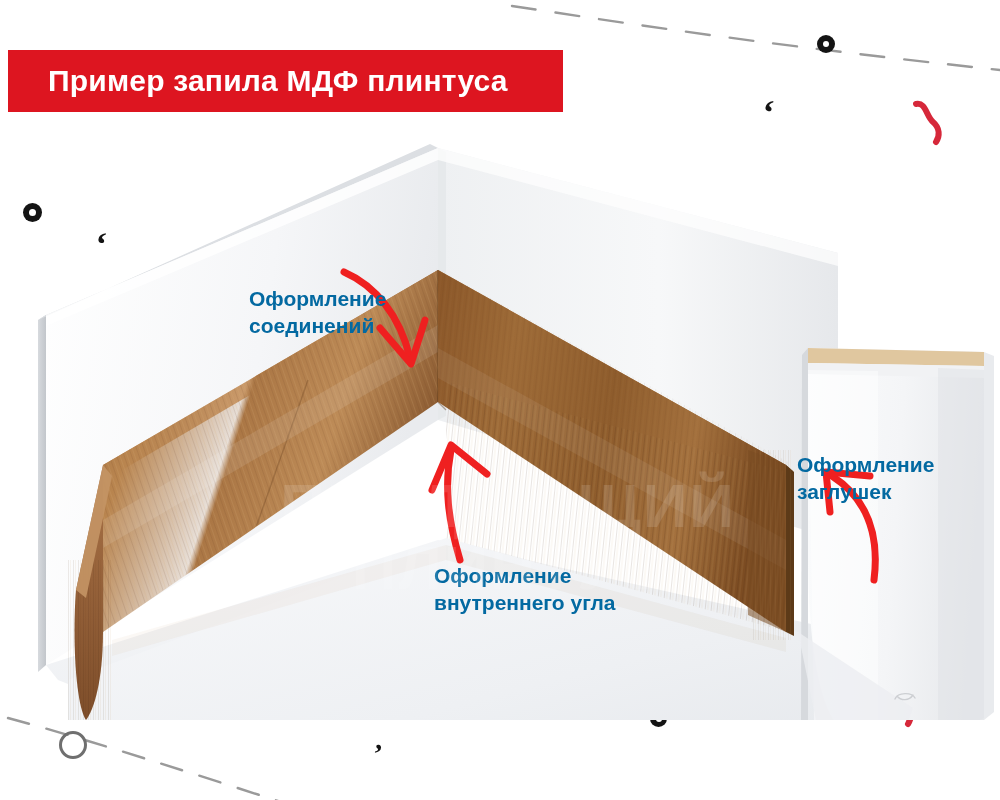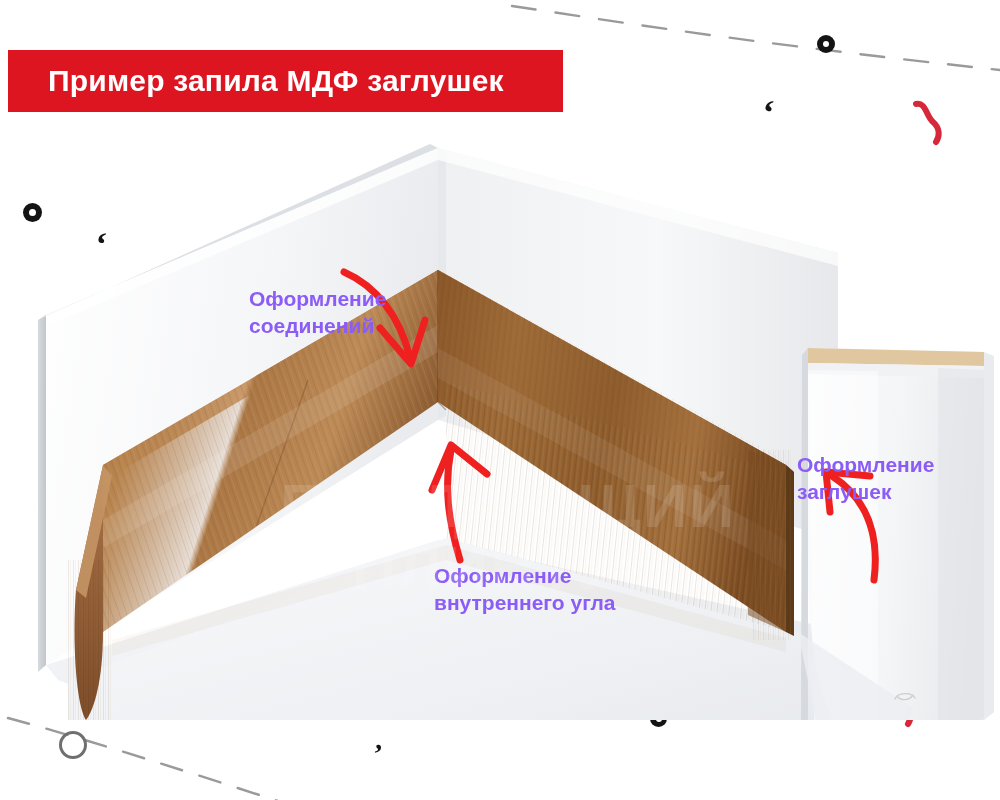--- a/index.html
+++ b/index.html
@@ -75,21 +75,21 @@
     font-size:30px;
     font-weight:700;
     letter-spacing:.2px;
     margin-left:40px;
     white-space:nowrap;
   }
 
   
   .label{
     position:absolute;
-    color:#8b5cf6;
+    color:#0369a1;
     font-size:21px;
     font-weight:700;
     line-height:1.28;
     white-space:pre-line;
   }
   .label.lbl-joint{left:249px;top:286px;}
   .label.lbl-inner{left:434px;top:563px;}
   .label.lbl-cap{left:797px;top:452px;}
 
   
@@ -332,21 +332,21 @@
     <div class="watermark">ПРОДАЮЩИЙ
 ПЛИНТУС</div>
 
     
     <svg class="logo-mark" viewBox="0 0 26 20">
       <path d="M3,13 C6,6 20,6 23,12 M5,10 C9,15 17,15 21,9" fill="none" stroke="#8c9096" stroke-width="1.4" stroke-linecap="round"></path>
     </svg>
   </div>
 
   <div class="banner">
-    <span class="banner-text">Пример запила МДФ заглушек</span>
+    <span class="banner-text">Пример запила МДФ плинтуса</span>
   </div>
 
   <div class="label lbl-joint">Оформление
 соединений</div>
   <div class="label lbl-inner">Оформление
 внутреннего угла</div>
   <div class="label lbl-cap">Оформление
 заглушек</div>
 
 </div>

